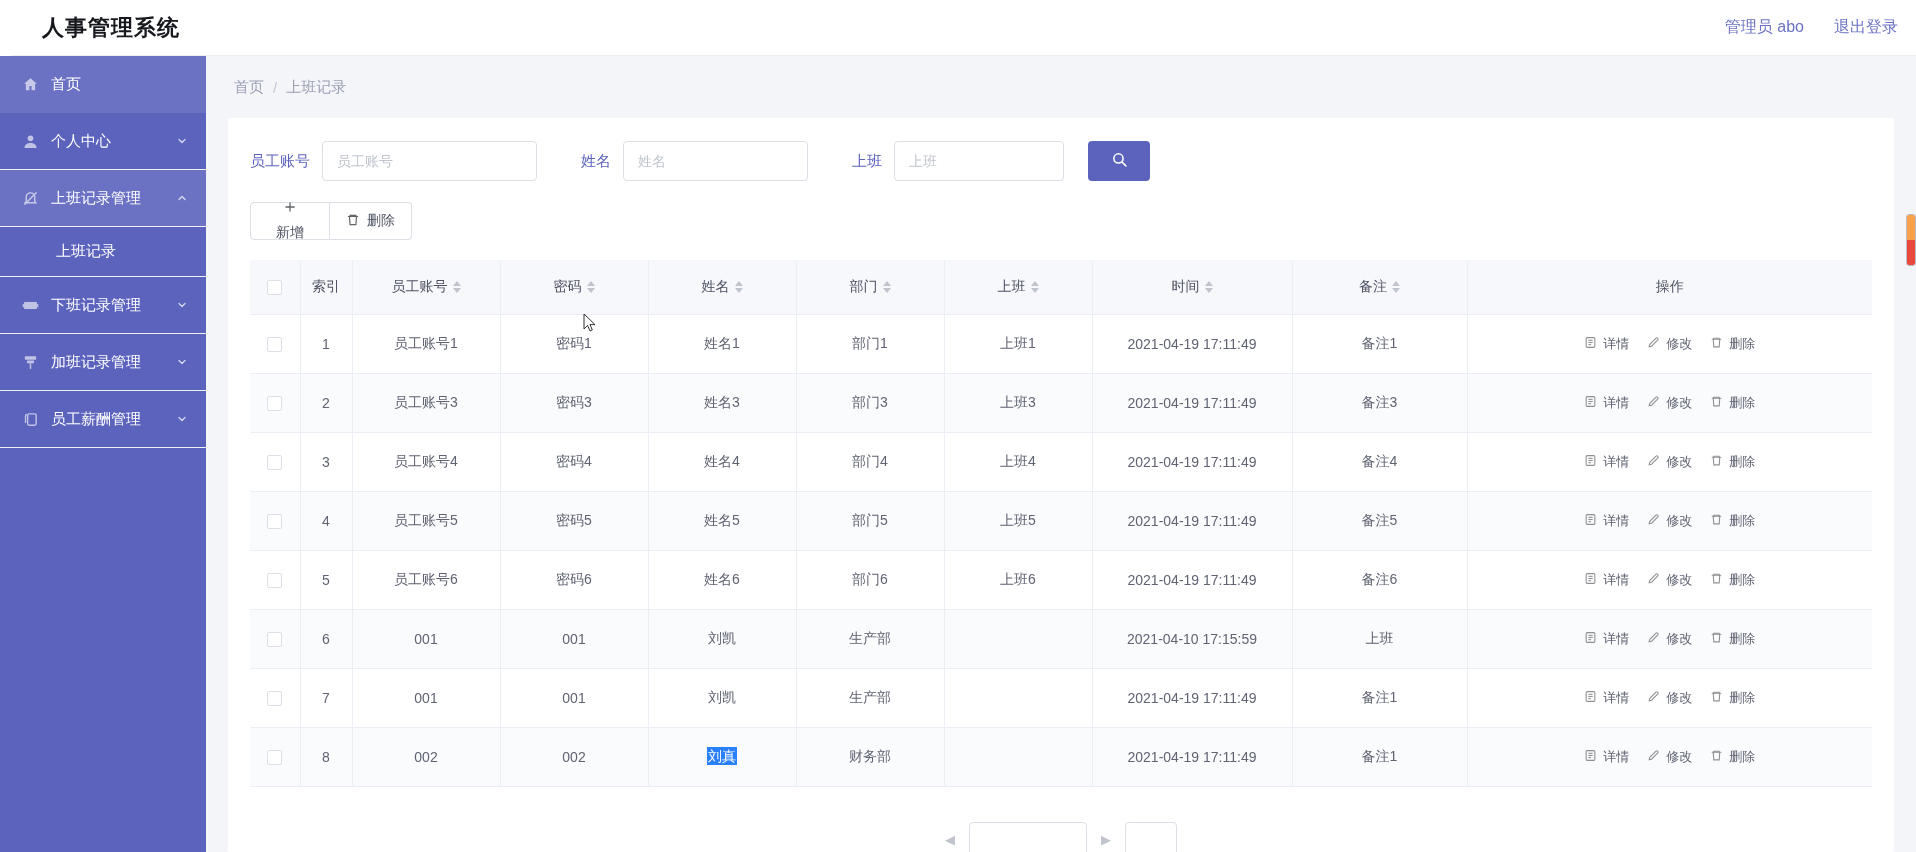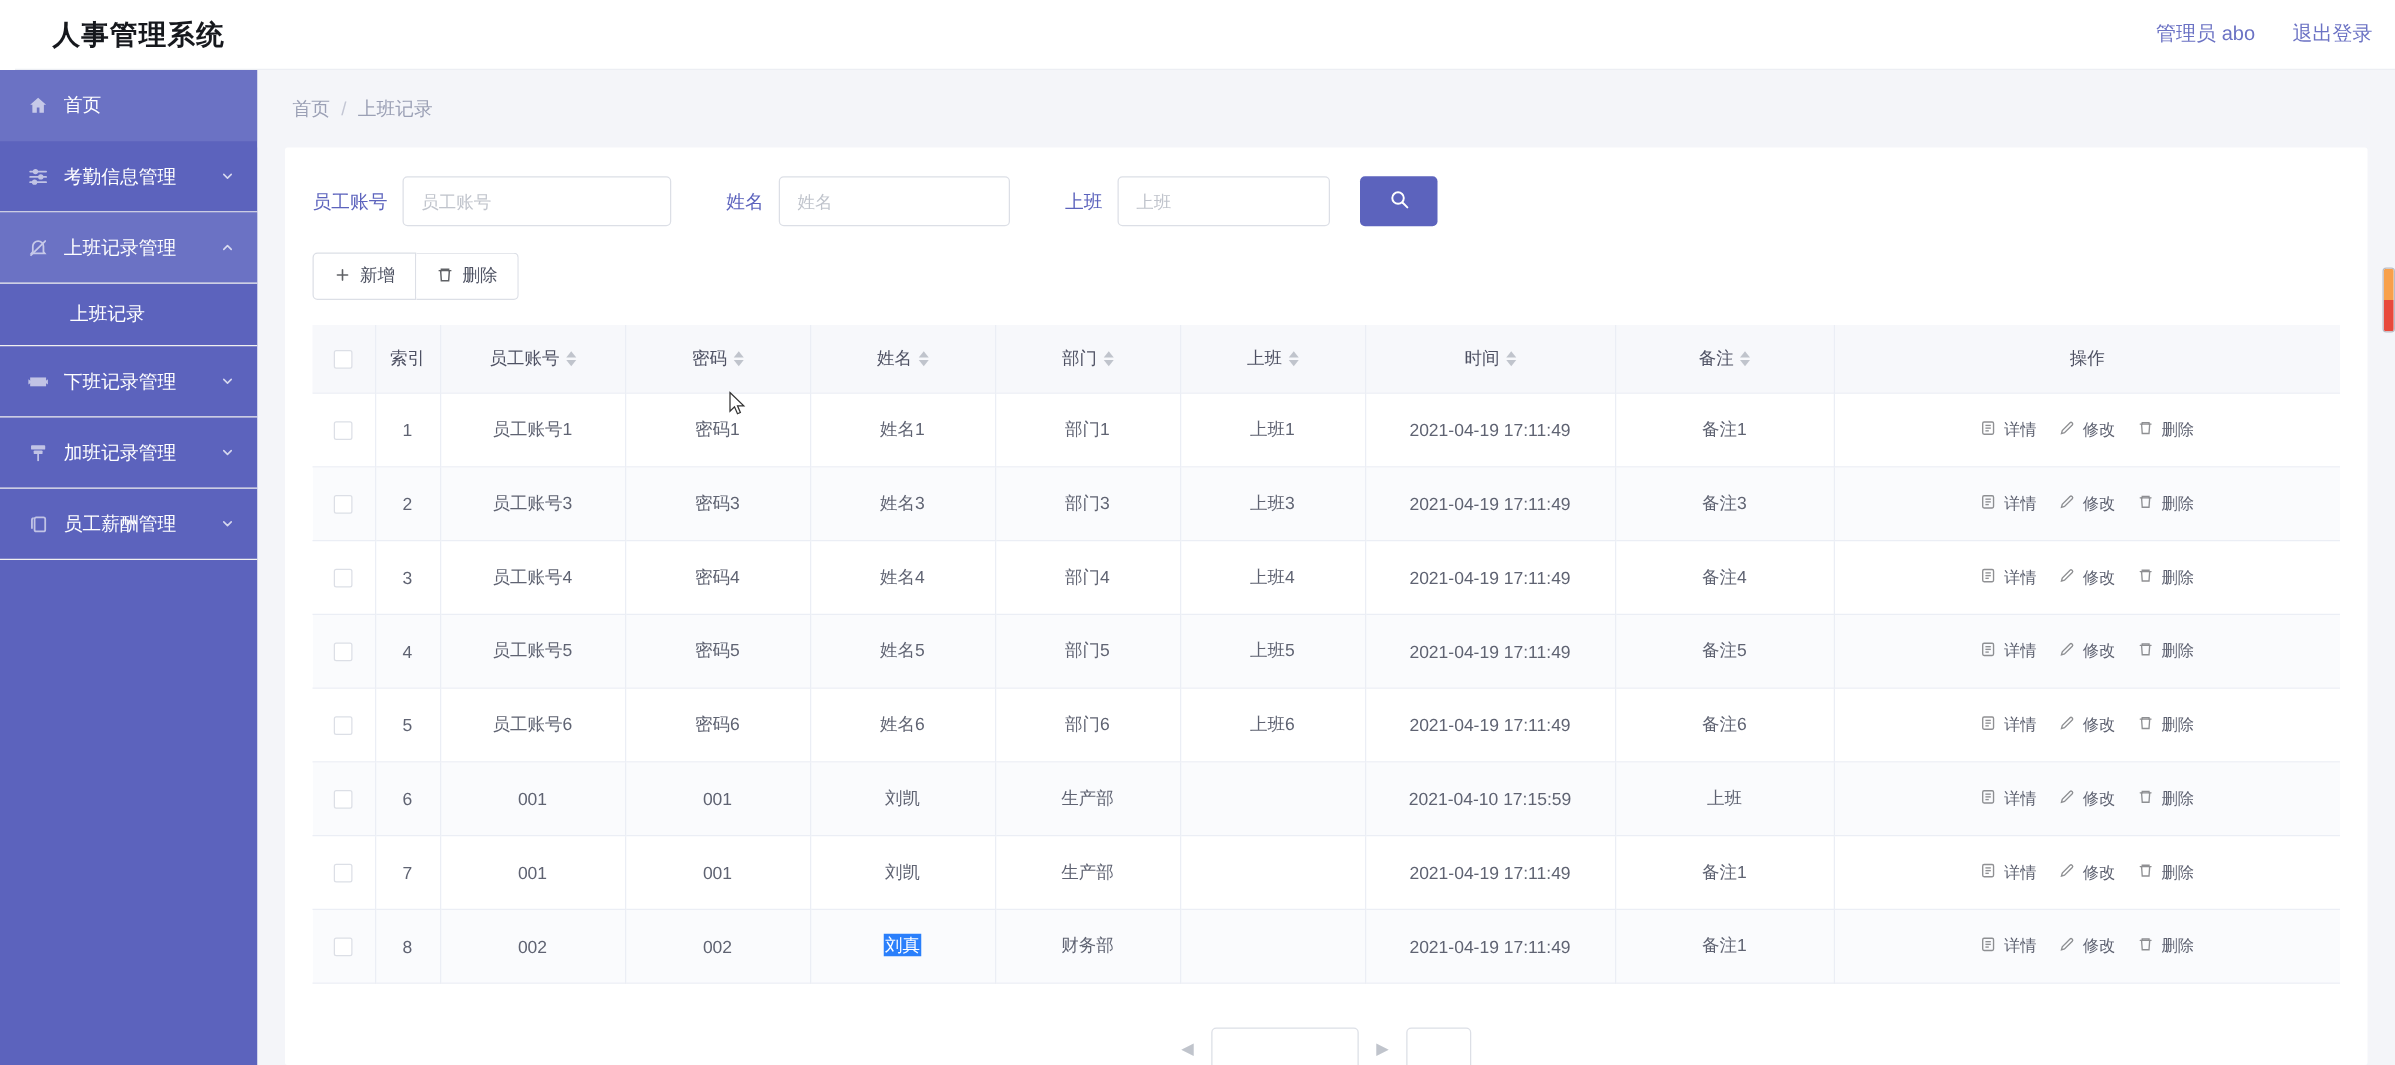--- a/index.html
+++ b/index.html
@@ -100,21 +100,21 @@
 
   
   .actionrow { display: flex; margin-top: 20px; }
   .btn-plain {
     height: 38px; min-width: 80px; background: #ffffff;
     border: 1px solid #dcdfe6; font-size: 14px; color: #4f5363;
     display: flex; align-items: center; justify-content: center; gap: 7px;
     cursor: pointer; padding: 0 16px;
     font-family: "Liberation Sans", "DejaVu Sans", sans-serif;
   }
-  .btn-plain:first-child { border-radius: 4px 0 0 4px; }
+  .btn-plain:first-child { border-radius: 4px 0 0 4px; flex-direction: column; }
   .btn-plain + .btn-plain { border-radius: 0 4px 4px 0; border-left: none; }
   .btn-plain svg { width: 14px; height: 14px; }
 
   
   .tablewrap { margin-top: 20px; }
   table.grid { width: 100%; border-collapse: collapse; table-layout: fixed; }
   table.grid th {
     background: #f7f8fb; height: 54px; font-size: 14px; font-weight: normal;
     color: #4e5163; border-bottom: 1px solid #ebeef5;
     border-right: 1px solid #ebeef5; text-align: center;
@@ -208,41 +208,37 @@
 
     <div class="menu-item home">
       <span class="menu-ico">
         <svg viewBox="0 0 24 24" fill="currentColor" stroke="none">
             <path d="M12 3 3 11h2.5v9h5v-6h3v6h5v-9H21z"></path>
           </svg>
       </span>
       <span class="menu-label">首页</span>
     </div>
 
-
-
-
     <div class="menu-item">
       <span class="menu-ico">
-        <svg viewBox="0 0 24 24" fill="none" stroke="currentColor" stroke-width="2" stroke-linecap="round">
-            <line x1="3" y1="6" x2="21" y2="6"></line>
-            <circle cx="9" cy="6" r="2" fill="currentColor"></circle>
-            <line x1="3" y1="12" x2="21" y2="12"></line>
-            <circle cx="15" cy="12" r="2" fill="currentColor"></circle>
-            <line x1="3" y1="18" x2="21" y2="18"></line>
-            <circle cx="8" cy="18" r="2" fill="currentColor"></circle>
-          </svg>
-      </span>
-      <span class="menu-label">考勤信息管理</span>
+        <svg viewBox="0 0 24 24" fill="currentColor">
+            <circle cx="12" cy="7.5" r="4"></circle>
+            <path d="M3.5 21c0-4.7 3.8-7 8.5-7s8.5 2.3 8.5 7z"></path>
+          </svg>
+      </span>
+      <span class="menu-label">个人中心</span>
       <span class="caret">
         <svg viewBox="0 0 24 24" fill="none" stroke="currentColor" stroke-width="2.5" stroke-linecap="round" stroke-linejoin="round">
             <polyline points="6 9 12 15 18 9"></polyline>
           </svg>
       </span>
     </div>
+
+
+
 
     <div class="menu-item active">
       <span class="menu-ico">
         <svg viewBox="0 0 24 24" fill="none" stroke="currentColor" stroke-width="2" stroke-linecap="round">
             <path d="M6 16V10a6 6 0 0 1 12 0v6l1.5 2h-15z"></path>
             <line x1="4" y1="20" x2="20" y2="4"></line>
           </svg>
       </span>
       <span class="menu-label">上班记录管理</span>
       <span class="caret">

